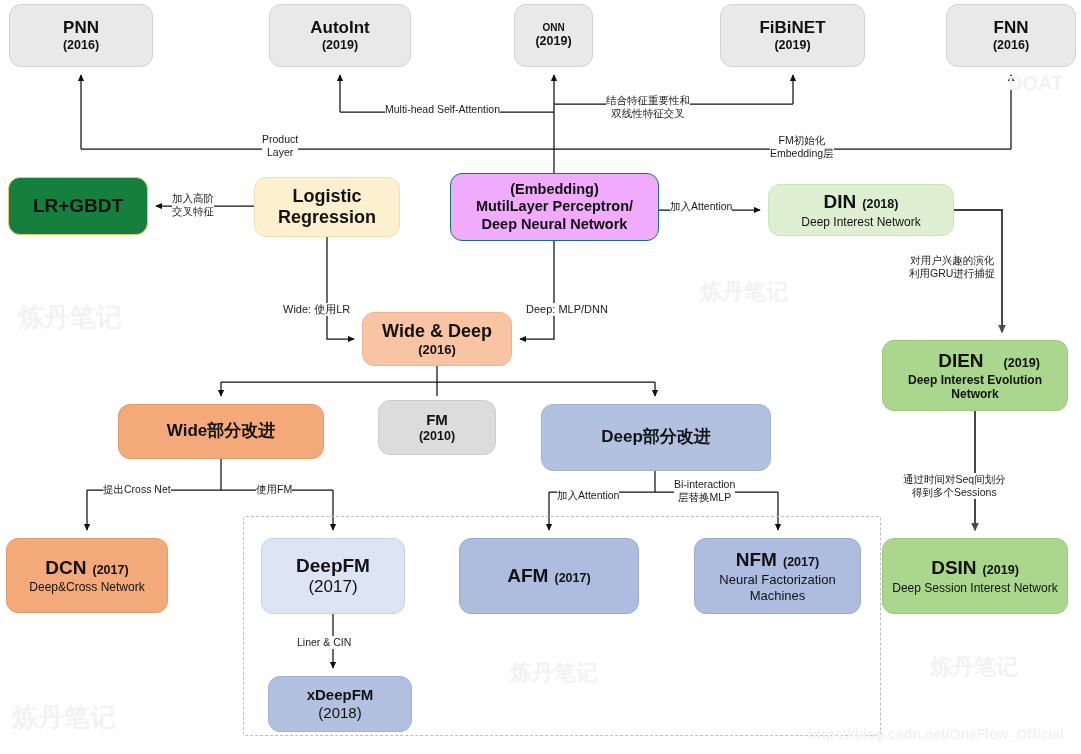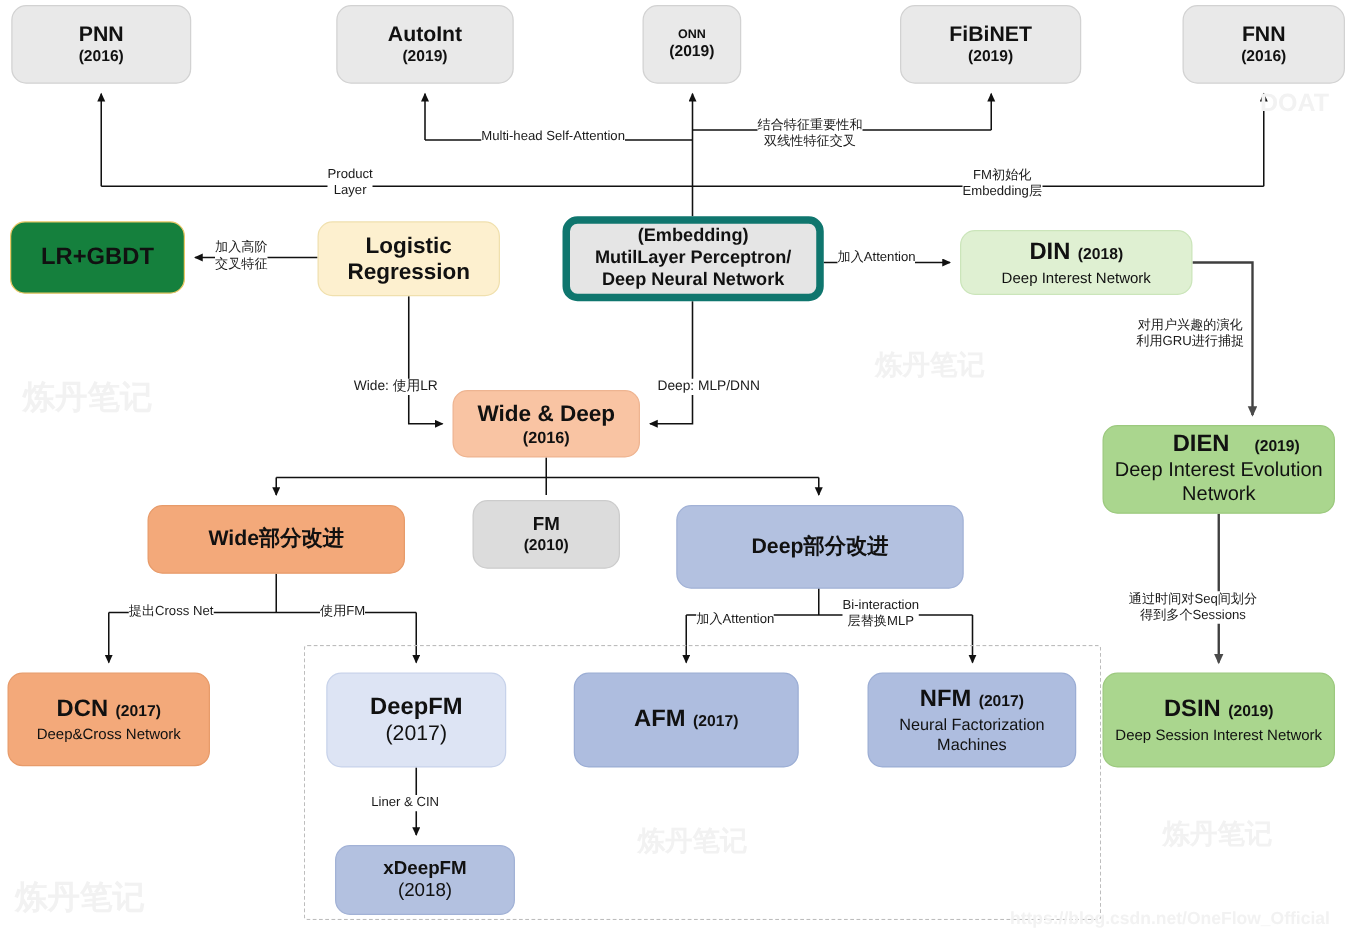--- a/index.html
+++ b/index.html
@@ -13,21 +13,21 @@
   .n-sub{font-weight:normal;}
   .lbl{position:absolute;text-align:center;color:#1a1a1a;background:#fff;
        font-family:"Liberation Sans","DejaVu Sans",sans-serif;line-height:1.22;
        white-space:nowrap;}
   .wm{position:absolute;color:#f2f2f2;font-weight:bold;white-space:nowrap;user-select:none;}
   .dashbox{position:absolute;box-sizing:border-box;border:1.4px dashed #bdbdbd;border-radius:3px;}
   
   .c-grey{background:#e9e9e9;border:1px solid #d2d2d2;color:#111;}
   .c-yellow{background:#15803d;border:1px solid #e9c766;color:#111;}
   .c-cream{background:#fdf0cf;border:1px solid #f0e0ae;color:#111;}
-  .c-blue{background:#e5e5e5;border:6px solid #0f766e;color:#111;}
+  .c-blue{background:#f0abfc;border:1px solid #0f766e;color:#111;}
   .c-green{background:#dff0d2;border:1px solid #cbe5ba;color:#111;}
   .c-green2{background:#aad68e;border:1px solid #9cc97e;color:#111;}
   .c-peach{background:#f9c4a3;border:1px solid #eeb491;color:#111;}
   .c-orange{background:#f3a97a;border:1px solid #e79b6a;color:#111;}
   .c-blue2{background:#dde4f4;border:1px solid #c7d2ea;color:#111;}
   .c-blue3{background:#aebddf;border:1px solid #9badd4;color:#111;}
   .c-blue4{background:#b3c1e0;border:1px solid #a2b2d6;color:#111;}
   .c-greylite{background:#dcdcdc;border:1px solid #cccccc;color:#111;}
 </style>
 </head>
@@ -133,21 +133,21 @@
       </div>
       <div class="node c-peach" style="left: 362px; top: 312px; width: 150px; height: 54px;">
         <div class="n-title" style="font-size: 18px;">Wide &amp; Deep</div>
         <div class="n-sub" style="font-size: 13px; font-weight: bold;">(2016)</div>
       </div>
       <div class="node c-green2" style="left: 882px; top: 340px; width: 186px; height: 71px;">
         <div style="display: flex; align-items: baseline; gap: 20px; justify-content: flex-start; margin-left: 28px;">
           <div class="n-title" style="font-size: 19px;">DIEN</div>
           <span class="n-sub" style="font-size: 12.54px; font-weight: bold;">(2019)</span>
         </div>
-        <div class="n-sub" style="font-size: 16px; margin-top: 1px; padding: 0px 6px;">Deep Interest Evolution Network</div>
+        <div class="n-sub" style="font-size: 12px; margin-top: 1px; padding: 0px 6px; font-weight: bold;">Deep Interest Evolution Network</div>
       </div>
       <div class="node c-orange" style="left: 118px; top: 404px; width: 206px; height: 55px;">
         <div class="n-title" style="font-size: 17px;">Wide部分改进</div>
       </div>
       <div class="node c-greylite" style="left: 378px; top: 400px; width: 118px; height: 55px;">
         <div class="n-title" style="font-size: 15px;">FM</div>
         <div class="n-sub" style="font-size: 12.5px; font-weight: bold;">(2010)</div>
       </div>
       <div class="node c-blue4" style="left: 541px; top: 404px; width: 230px; height: 67px;">
         <div class="n-title" style="font-size: 17px;">Deep部分改进</div>

